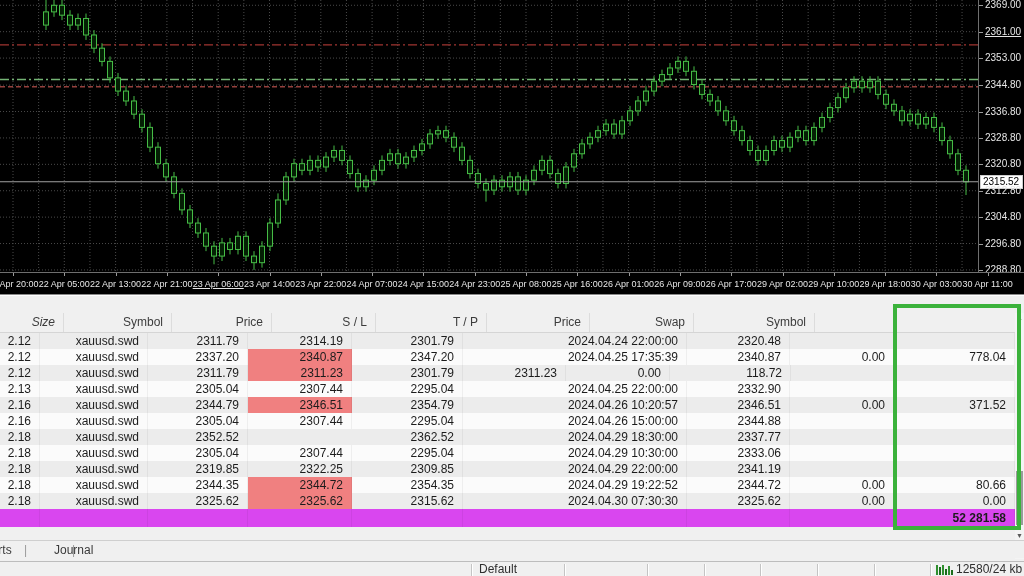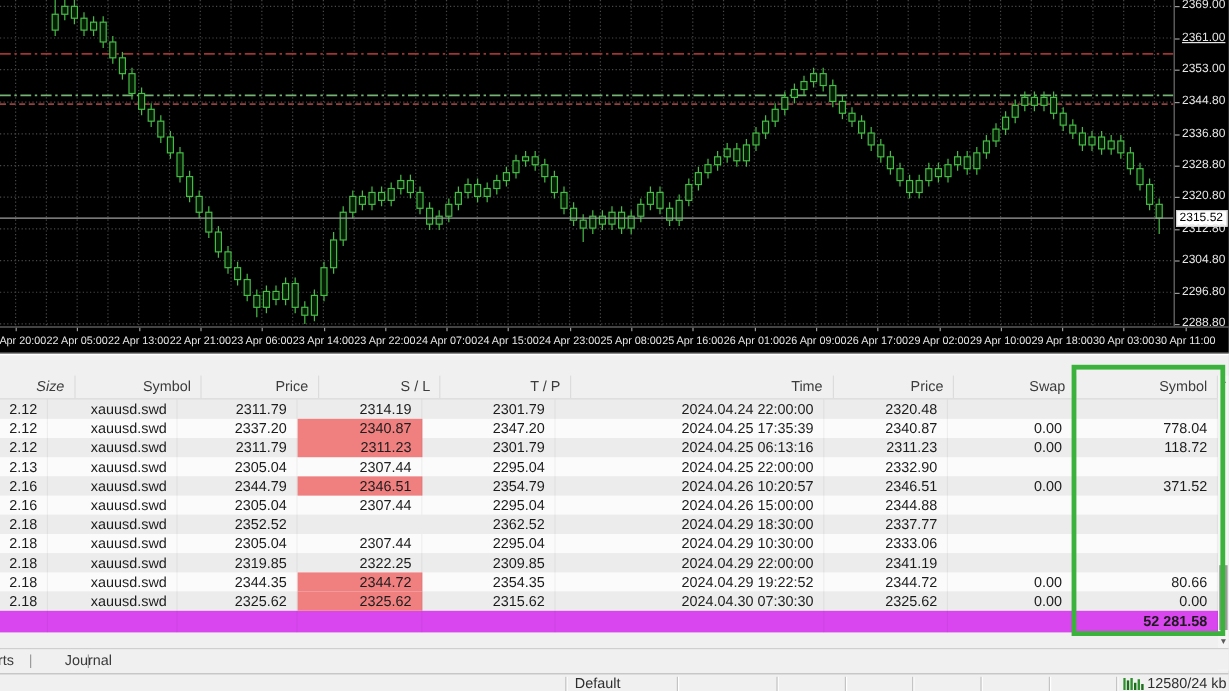--- a/index.html
+++ b/index.html
@@ -382,21 +382,21 @@
       </div>
     <div id="time-axis">
         <div class="ta-label" style="left: 13px;">21 Apr 20:00</div>
         <div class="ta-tick" style="left: 13px;"></div>
         <div class="ta-label" style="left: 64.3px;">22 Apr 05:00</div>
         <div class="ta-tick" style="left: 64.3px;"></div>
         <div class="ta-label" style="left: 115.6px;">22 Apr 13:00</div>
         <div class="ta-tick" style="left: 115.6px;"></div>
         <div class="ta-label" style="left: 166.9px;">22 Apr 21:00</div>
         <div class="ta-tick" style="left: 166.9px;"></div>
-        <div class="ta-label" style="left: 218.2px;">23 Apr 06:00</div>
+        <div class="ta-label" style="left: 218.2px; text-decoration: underline;">23 Apr 06:00</div>
         <div class="ta-tick" style="left: 218.2px;"></div>
         <div class="ta-label" style="left: 269.5px;">23 Apr 14:00</div>
         <div class="ta-tick" style="left: 269.5px;"></div>
         <div class="ta-label" style="left: 320.8px;">23 Apr 22:00</div>
         <div class="ta-tick" style="left: 320.8px;"></div>
         <div class="ta-label" style="left: 372.1px;">24 Apr 07:00</div>
         <div class="ta-tick" style="left: 372.1px;"></div>
         <div class="ta-label" style="left: 423.4px;">24 Apr 15:00</div>
         <div class="ta-tick" style="left: 423.4px;"></div>
         <div class="ta-label" style="left: 474.7px;">24 Apr 23:00</div>
@@ -425,21 +425,20 @@
   </div>
 
   <div id="terminal">
     <div id="trade-table">
         <div class="t-row header">
           <div class="t-cell" style="width: 64px; font-style: italic;">Size</div>
           <div class="t-cell" style="width: 108px;">Symbol</div>
           <div class="t-cell" style="width: 100px;">Price</div>
           <div class="t-cell" style="width: 104px;">S / L</div>
           <div class="t-cell" style="width: 111px;">T / P</div>
-          <div class="t-cell" style="width: 224px;">Time</div>
           <div class="t-cell" style="width: 103px;">Price</div>
           <div class="t-cell" style="width: 104px;">Swap</div>
           <div class="t-cell" style="width: 121px;">Symbol</div>
         </div>
         <div class="t-row even">
           <div class="t-cell" style="width: 40px;">2.12</div>
           <div class="t-cell" style="width: 108px;">xauusd.swd</div>
           <div class="t-cell" style="width: 100px;">2311.79</div>
           <div class="t-cell" style="width: 104px;">2314.19</div>
           <div class="t-cell" style="width: 111px;">2301.79</div>
@@ -458,21 +457,20 @@
           <div class="t-cell" style="width: 103px;">2340.87</div>
           <div class="t-cell" style="width: 104px;">0.00</div>
           <div class="t-cell" style="width: 121px;">778.04</div>
         </div>
         <div class="t-row even">
           <div class="t-cell" style="width: 40px;">2.12</div>
           <div class="t-cell" style="width: 108px;">xauusd.swd</div>
           <div class="t-cell" style="width: 100px;">2311.79</div>
           <div class="t-cell slhit" style="width: 104px;">2311.23</div>
           <div class="t-cell" style="width: 111px;">2301.79</div>
-          <div class="t-cell" style="width: 224px;">2024.04.25 06:13:16</div>
           <div class="t-cell" style="width: 103px;">2311.23</div>
           <div class="t-cell" style="width: 104px;">0.00</div>
           <div class="t-cell" style="width: 121px;">118.72</div>
         </div>
         <div class="t-row odd">
           <div class="t-cell" style="width: 40px;">2.13</div>
           <div class="t-cell" style="width: 108px;">xauusd.swd</div>
           <div class="t-cell" style="width: 100px;">2305.04</div>
           <div class="t-cell" style="width: 104px;">2307.44</div>
           <div class="t-cell" style="width: 111px;">2295.04</div>

